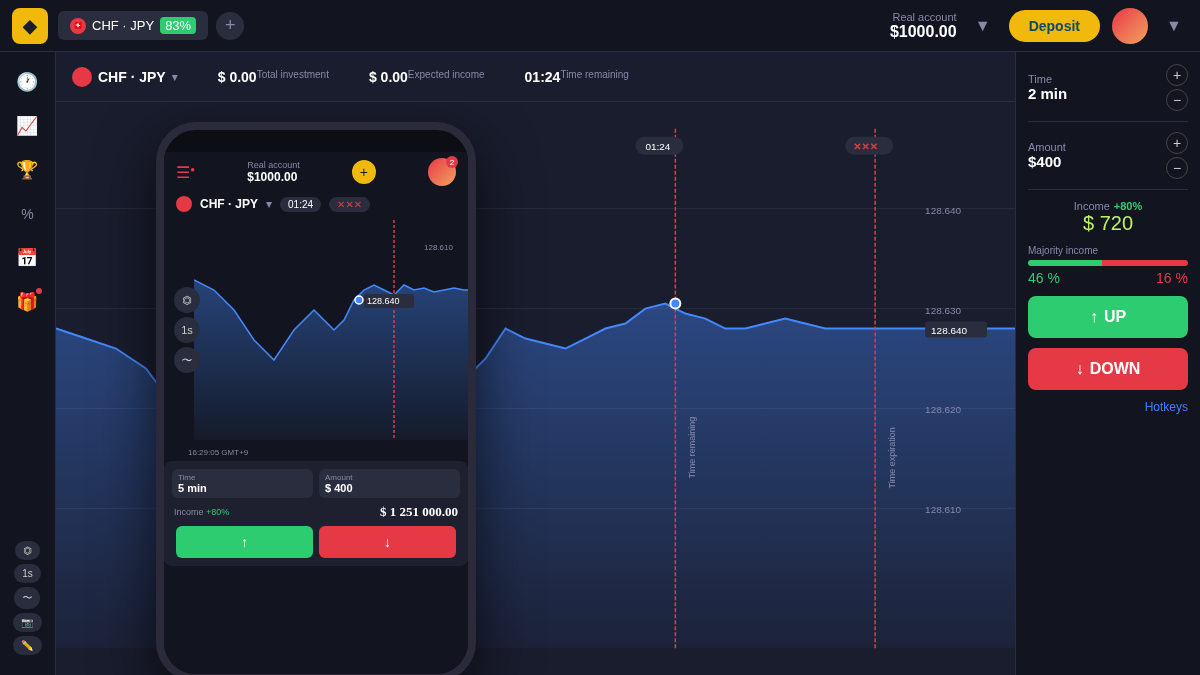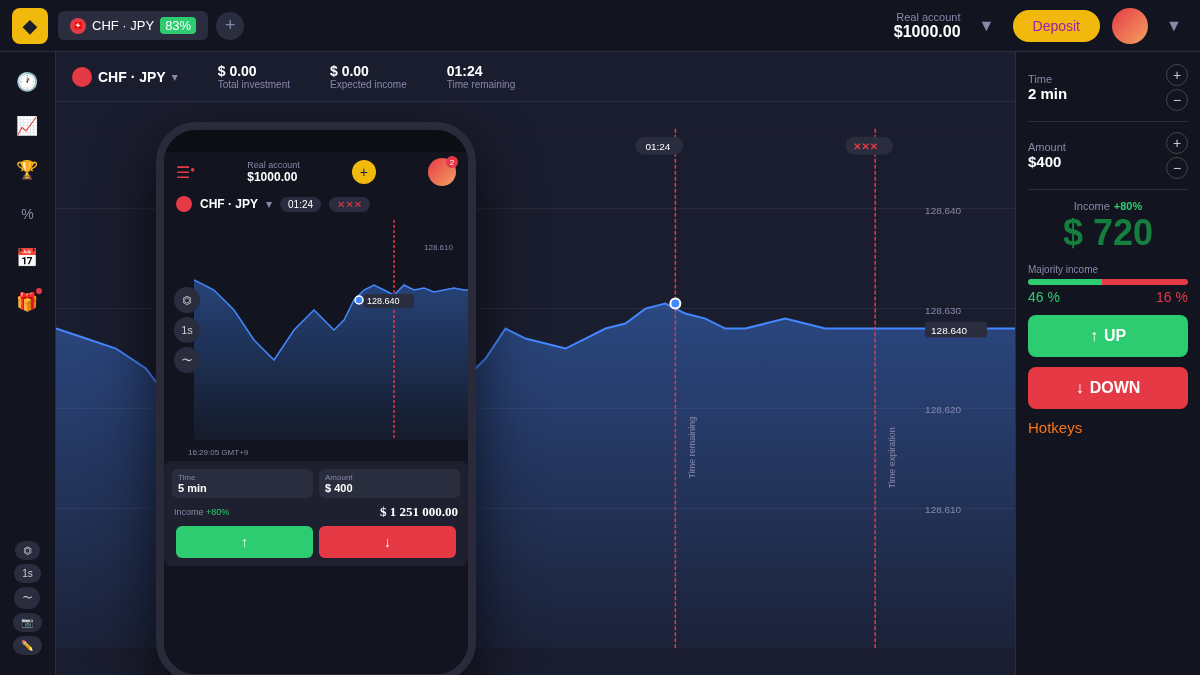--- a/index.html
+++ b/index.html
@@ -60,25 +60,25 @@
     .dropdown-btn {
       width: 28px; height: 28px;
       background: transparent;
       border: none;
       color: #8888aa;
       font-size: 16px;
       cursor: pointer;
     }
     .deposit-btn {
       background: #f0b90b;
-      color: #a21caf;
+      color: #0c4a6e;
       border: none;
       border-radius: 20px;
       padding: 8px 20px;
-      font-weight: normal;
+      font-weight: bold;
       font-size: 14px;
       cursor: pointer;
     }
     .avatar {
       width: 36px; height: 36px;
       border-radius: 50%;
       background: linear-gradient(135deg, #e63946, #f4a261);
       cursor: pointer;
     }
 
@@ -150,21 +150,21 @@
       gap: 40px;
       height: 50px;
     }
     .pair-selector {
       display: flex; align-items: center; gap: 6px;
       cursor: pointer;
     }
     .pair-flag { width: 20px; height: 20px; border-radius: 50%; background: #e63946; }
     .pair-name { font-weight: bold; font-size: 14px; }
     .chevron { color: #8888aa; font-size: 12px; }
-    .stat-group { display: flex; flex-direction: column; }
+    .stat-group { display: flex; flex-direction: row; }
     .stat-label { font-size: 10px; color: #8888aa; }
     .stat-value { font-size: 14px; font-weight: bold; }
 
     
     .chart-area {
       flex: 1;
       position: relative;
       overflow: hidden;
     }
 
@@ -241,23 +241,23 @@
       border-radius: 8px;
       padding: 12px;
       font-size: 16px;
       font-weight: bold;
       cursor: pointer;
       display: flex; align-items: center; justify-content: center;
       gap: 6px;
       width: 100%;
     }
     .hotkeys-label {
-      text-align: left;
-      font-size: 15px;
-      color: #f97316;
+      text-align: right;
+      font-size: 12px;
+      color: #3b82f6;
       cursor: pointer;
     }
 
     
     .chart-svg {
       width: 100%;
       height: 100%;
     }
 
     
@@ -625,21 +625,21 @@
         <button class="minus-btn">−</button>
       </div>
     </div>
     <div class="divider"></div>
 
     <div class="income-section">
       <div style="display:flex;align-items:center;justify-content:center;gap:4px;">
         <span class="income-label">Income</span>
         <span class="income-pct">+80%</span>
       </div>
-      <div style="font-size:36px;font-weight:bold;color:#15803d;">$ 720</div>
+      <div style="font-size:20px;font-weight:normal;color:#bef264;">$ 720</div>
     </div>
 
     <div>
       <div class="majority-label">Majority income</div>
       <div class="majority-bar">
         <div class="majority-up" style="width:46%;"></div>
         <div class="majority-down" style="width:54%;"></div>
       </div>
       <div class="majority-pcts">
         <span class="pct-up">46 %</span>

